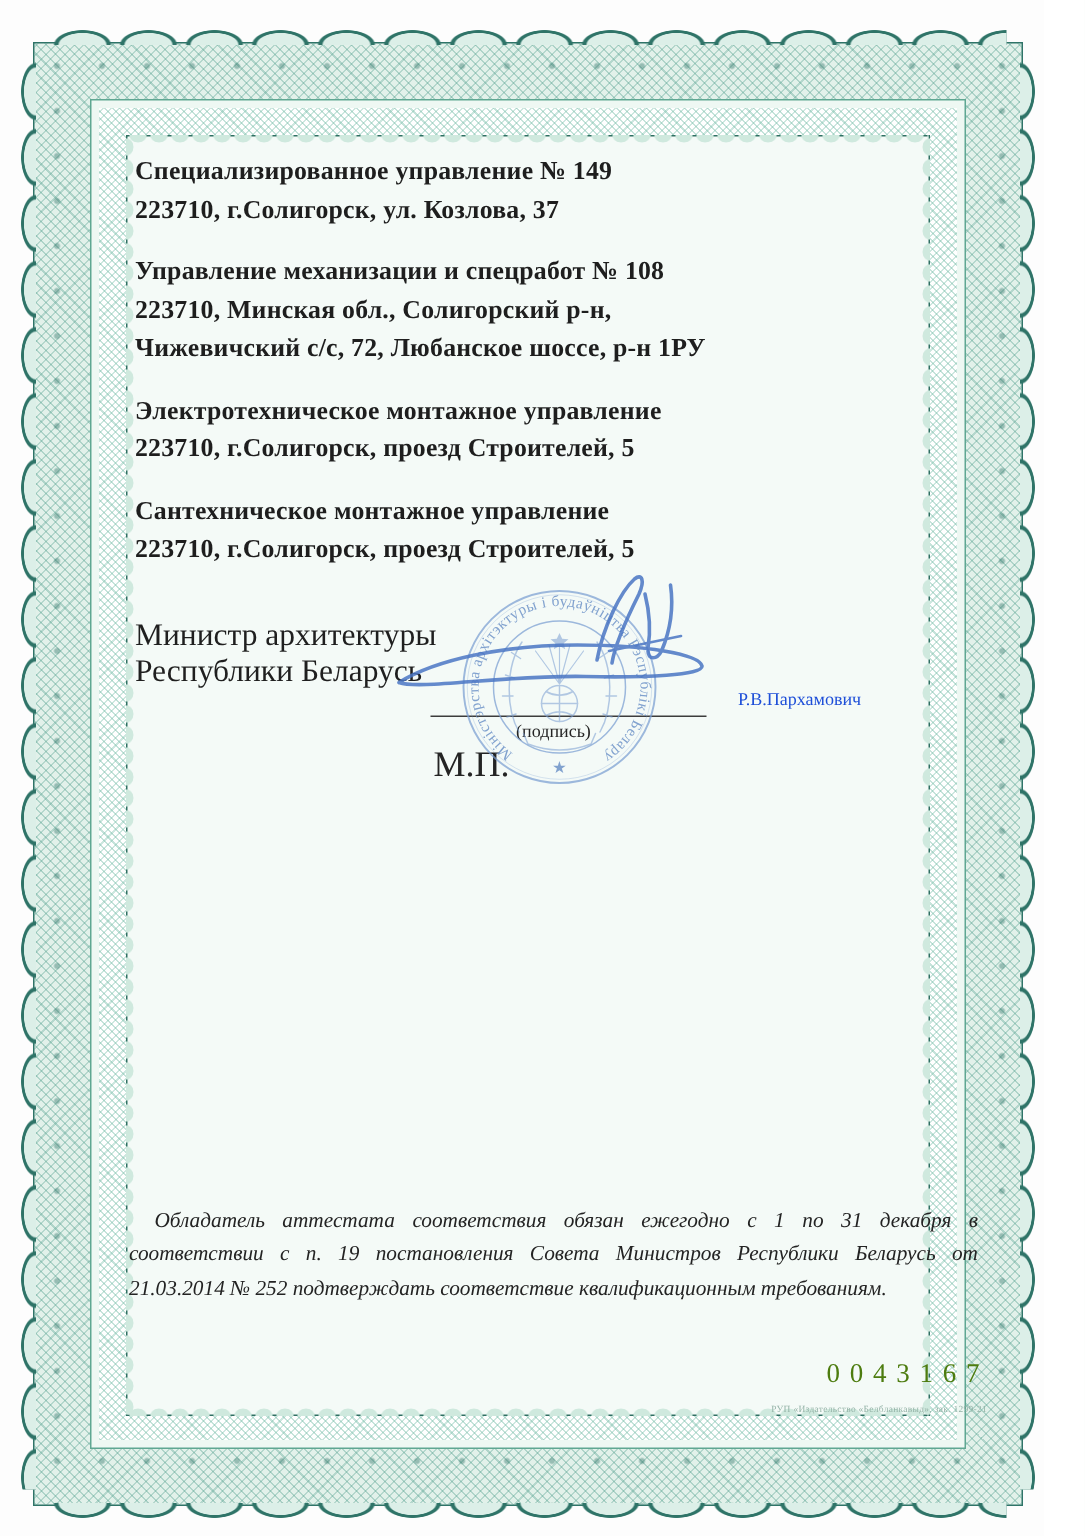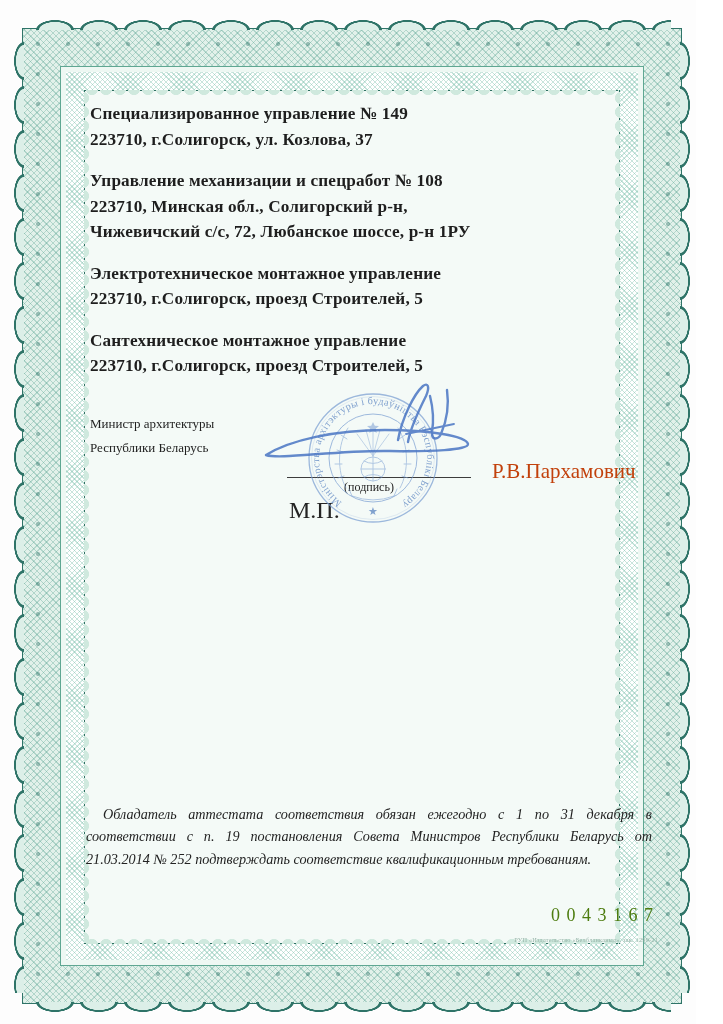--- a/index.html
+++ b/index.html
@@ -65,26 +65,26 @@
     background-image:radial-gradient(6px 7px at 0% 50%, #cfe9de 0 80%, rgba(0,0,0,0) 86%);
     background-size:6px 14px;}
   .ic-r{top:0;bottom:0;right:-1px;width:6px;background-repeat:repeat-y;
     background-image:radial-gradient(6px 7px at 100% 50%, #cfe9de 0 80%, rgba(0,0,0,0) 86%);
     background-size:6px 14px;}
   
   .layer{position:absolute;z-index:5;}
   .orgs{left:90px;top:101px;width:490px;}
   .org-block{margin:0 0 16px 0;}
   .org-block p{margin:0;font-weight:bold;font-size:17.2px;line-height:25.5px;letter-spacing:.15px;color:#1e1e1e;}
-  .sig-title{left:90px;top:412px;width:230px;font-size:13px;line-height:23.5px;}
+  .sig-title{left:90px;top:412px;width:230px;font-size:21px;line-height:23.5px;}
   .sig-title p{margin:0;}
   .sig-line{left:287px;top:477px;width:184px;height:0;border-top:1.4px solid #3c3c3c;}
   .sig-caption{left:287px;top:480px;width:164px;text-align:center;font-size:12px;color:#242424;}
   .sig-mp{left:289px;top:497px;font-size:24px;color:#242424;}
-  .sig-name{left:492px;top:459px;font-size:21px;color:#c2410c;}
+  .sig-name{left:492px;top:459px;font-size:12px;color:#1d4ed8;}
   .stamp-wrap{left:240px;top:372px;width:270px;height:170px;z-index:6;}
   .footnote{
     left:86px;top:803px;width:566px;font-style:italic;font-size:14.2px;line-height:1.58;
     text-align:justify;text-indent:17px;color:#232323;
   }
   .footnote p{margin:0;}
   .serial{left:551px;top:905px;font-size:18px;letter-spacing:6.5px;color:#4d7c0f;}
   .imprint{left:450px;top:936px;width:208px;text-align:right;font-size:6.3px;color:#93b2a6;letter-spacing:.2px;}
   
   .ring-text{font-family:"Liberation Serif",serif;font-size:10.3px;letter-spacing:.35px;fill:#6e93c8;opacity:.85;}

